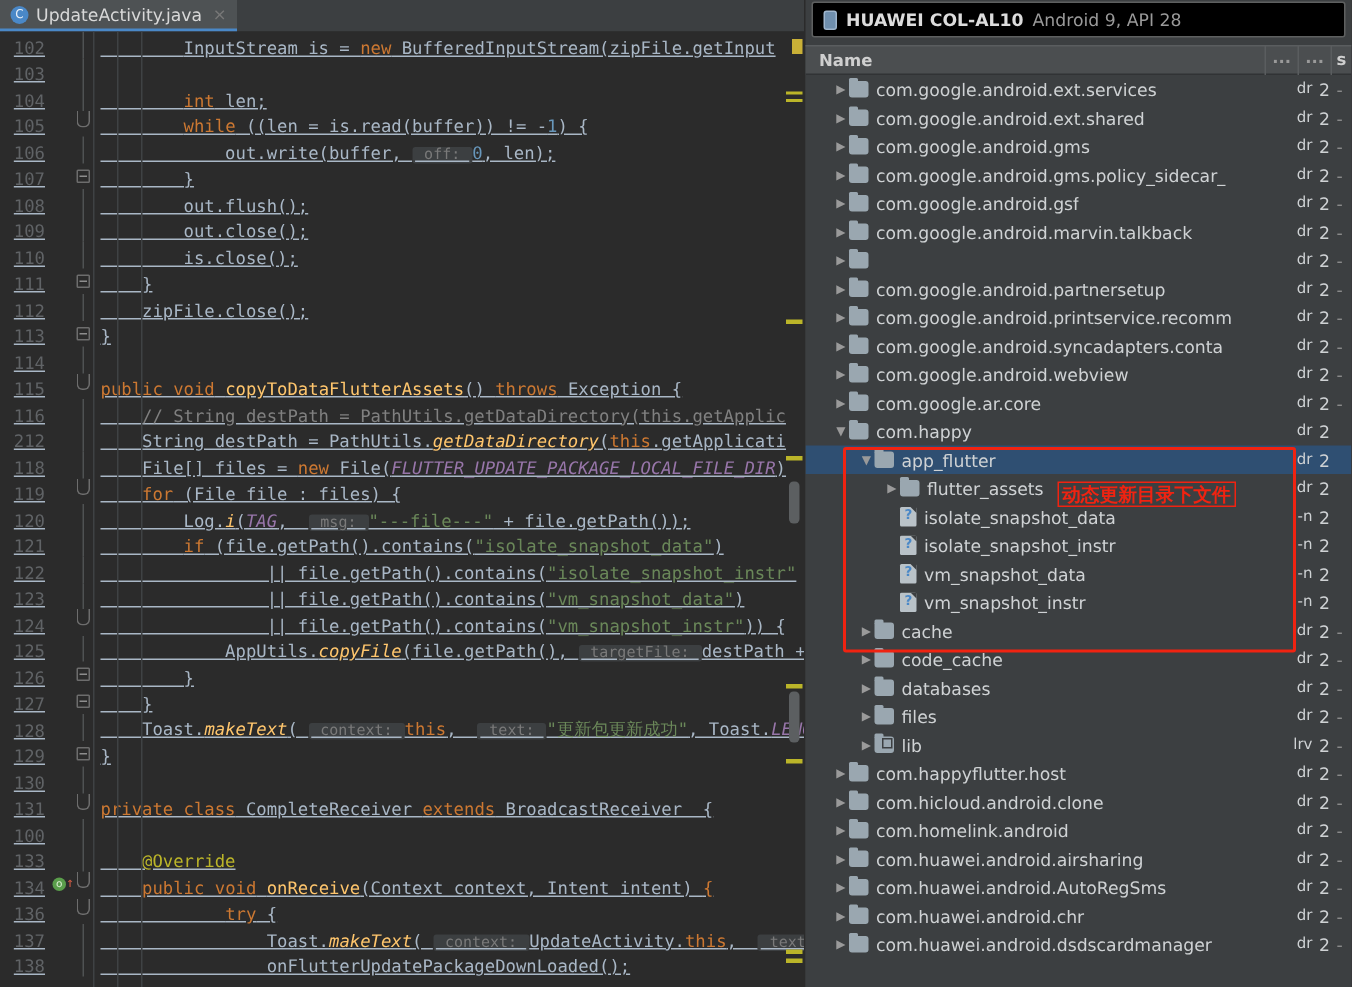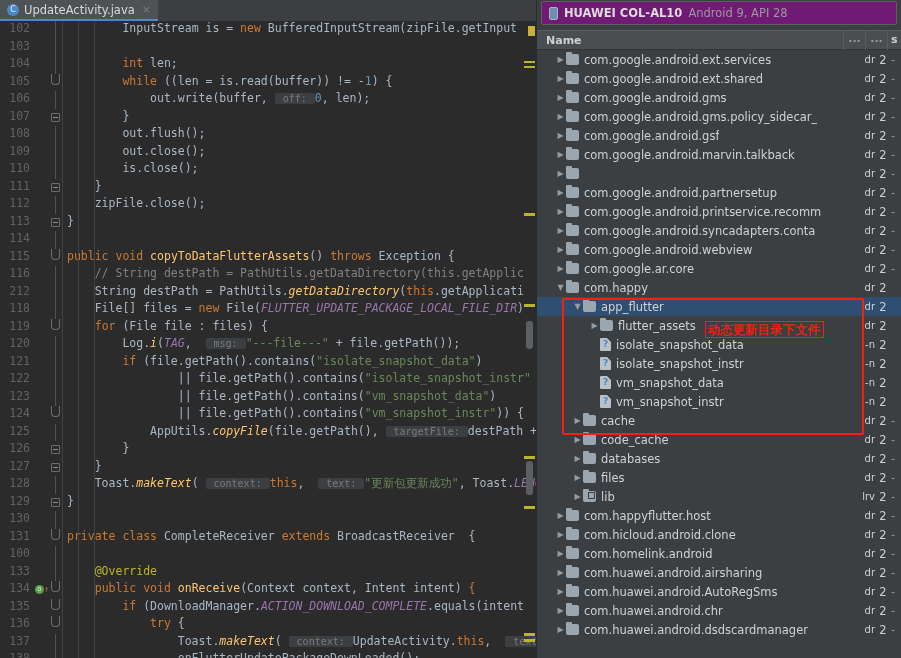--- a/index.html
+++ b/index.html
@@ -52,25 +52,26 @@
   #code-area {
     position: relative;
     height: 637px;
     background: #2b2b2b;
     overflow: hidden;
   }
   .code-row {
     position: relative;
     height: 17.5px;
     display: flex;
-    align-items: flex-start;
+    align-items: flex-end;
     white-space: pre;
     font-family: "DejaVu Sans Mono", monospace;
     font-size: 11.5px;
     color: #a9b7c6;
+    text-decoration: underline;
   }
   .lnum {
     width: 34px;
     flex: 0 0 34px;
     text-align: right;
     padding-right: 4px;
     color: #606366;
     font-family: "DejaVu Sans Mono", monospace;
     font-size: 11.5px;
   }
@@ -144,21 +145,21 @@
   }
   #dfe-title {
     height: 22px; line-height: 22px;
     padding-left: 9px;
     font-size: 11.5px; color: #bbbbbb;
     background: #3c3f41;
   }
   #device-row {
     margin: 1px 4px 0 4px;
     height: 24px;
-    background: #701a75;
+    background: #000000;
     border: 1px solid #5e6060;
     border-radius: 2px;
     display: flex; align-items: center; gap: 6px;
     padding-left: 7px;
   }
   .phone-icon {
     width: 9px; height: 13px;
     border: 1.5px solid #9fb6cd;
     border-radius: 2px;
     background: #6f8fae;
@@ -319,21 +320,20 @@
         <div class="code-row"><span class="lnum">125</span><span class="gutter-icons"></span><span class="fold"><span class="fold-line"></span></span><span class="codetext"><span class="t">            AppUtils.</span><span class="m" style="font-style: italic;">copyFile</span><span class="t">(file.getPath(), </span><span class="hint"> targetFile: </span><span class="t">destPath +</span></span></div>
         <div class="code-row"><span class="lnum">126</span><span class="gutter-icons"></span><span class="fold"><span class="fold-box open"></span></span><span class="codetext"><span class="t">        }</span></span></div>
         <div class="code-row"><span class="lnum">127</span><span class="gutter-icons"></span><span class="fold"><span class="fold-box open"></span></span><span class="codetext"><span class="t">    }</span></span></div>
         <div class="code-row"><span class="lnum">128</span><span class="gutter-icons"></span><span class="fold"><span class="fold-line"></span></span><span class="codetext"><span class="t">    Toast.</span><span class="m" style="font-style: italic;">makeText</span><span class="t">( </span><span class="hint"> context: </span><span class="k">this</span><span class="t">,  </span><span class="hint"> text: </span><span class="s">"更新包更新成功"</span><span class="t">, Toast.</span><span class="f">LENGT</span></span></div>
         <div class="code-row"><span class="lnum">129</span><span class="gutter-icons"></span><span class="fold"><span class="fold-box open"></span></span><span class="codetext"><span class="t">}</span></span></div>
         <div class="code-row"><span class="lnum">130</span><span class="gutter-icons"></span><span class="fold"><span class="fold-line"></span></span><span class="codetext"></span></div>
         <div class="code-row"><span class="lnum">131</span><span class="gutter-icons"></span><span class="fold"><span class="fold-box nub"></span></span><span class="codetext"><span class="k">private class</span><span class="t"> CompleteReceiver </span><span class="k">extends</span><span class="t"> BroadcastReceiver  {</span></span></div>
         <div class="code-row"><span class="lnum">100</span><span class="gutter-icons"></span><span class="fold"><span class="fold-line"></span></span><span class="codetext"></span></div>
         <div class="code-row"><span class="lnum">133</span><span class="gutter-icons"></span><span class="fold"><span class="fold-line"></span></span><span class="codetext"><span class="c" style="color: rgb(187, 181, 41);">    @Override</span></span></div>
         <div class="code-row"><span class="lnum">134</span><span class="gutter-icons"><span style="position:absolute;left:1px;top:4px;width:9px;height:9px;border-radius:50%;background:#5a9e4b;color:#dff0d8;font-size:7px;line-height:9px;text-align:center;font-family:'DejaVu Sans',sans-serif;">o</span><span style="position:absolute;left:10px;top:3px;color:#cc5a44;font-size:9px;line-height:10px;">↑</span></span><span class="fold"><span class="fold-box nub"></span></span><span class="codetext"><span class="t">    </span><span class="k">public void</span><span class="t"> </span><span class="m">onReceive</span><span class="t">(Context context, Intent intent) </span><span class="k">{</span></span></div>
-        <div class="code-row"><span class="lnum">135</span><span class="gutter-icons"></span><span class="fold"><span class="fold-box nub"></span></span><span class="codetext"><span class="t">        </span><span class="k">if</span><span class="t"> (DownloadManager.</span><span class="f">ACTION_DOWNLOAD_COMPLETE</span><span class="t">.equals(intent</span></span></div>
         <div class="code-row"><span class="lnum">136</span><span class="gutter-icons"></span><span class="fold"><span class="fold-box nub"></span></span><span class="codetext"><span class="t">            </span><span class="k">try</span><span class="t"> {</span></span></div>
         <div class="code-row"><span class="lnum">137</span><span class="gutter-icons"></span><span class="fold"><span class="fold-line"></span></span><span class="codetext"><span class="t">                Toast.</span><span class="m" style="font-style: italic;">makeText</span><span class="t">( </span><span class="hint"> context: </span><span class="t">UpdateActivity.</span><span class="k">this</span><span class="t">,  </span><span class="hint"> text: </span></span></div>
         <div class="code-row"><span class="lnum">138</span><span class="gutter-icons"></span><span class="fold"><span class="fold-line"></span></span><span class="codetext"><span class="t">                onFlutterUpdatePackageDownLoaded();</span></span></div>
         <div class="vert-indent" style="left: 62px;"></div>
         <div class="vert-indent" style="left: 78px;"></div>
         <div class="vert-indent" style="left: 94px;"></div>
       </div>
 
     <div id="editor-scroll">
         <div class="warn-marker" style="top: 40px; height: 2px;"></div>

